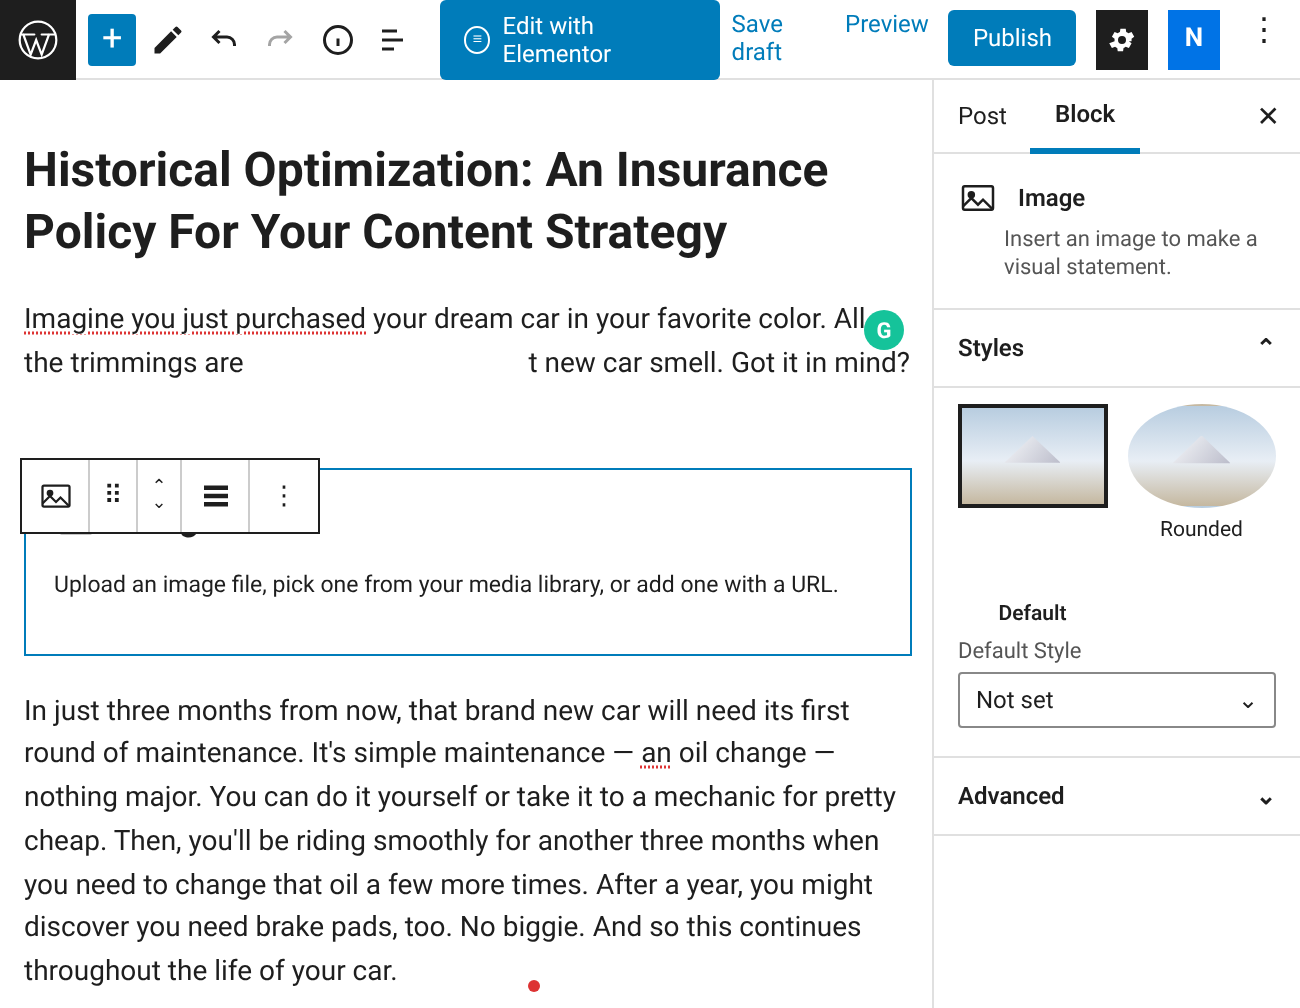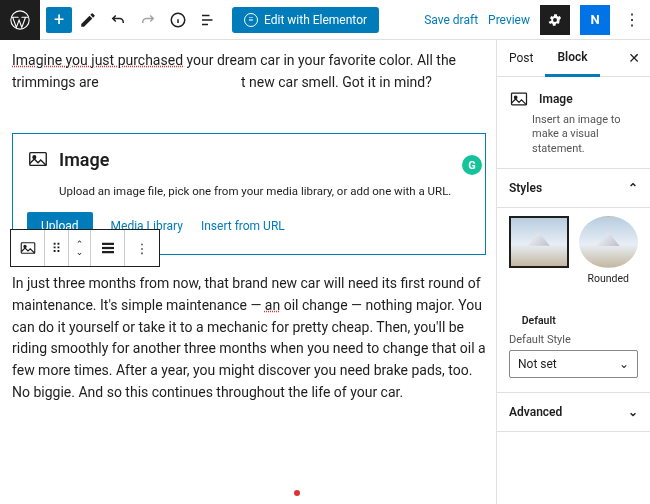--- a/index.html
+++ b/index.html
@@ -6,21 +6,21 @@
 body { font-family: -apple-system, BlinkMacSystemFont, "Segoe UI", Roboto, sans-serif; font-size: 13px; color: #1e1e1e; background: #fff; width: 650px; height: 504px; overflow: hidden; }
 .topbar { height: 40px; background: #fff; border-bottom: 1px solid #e0e0e0; display: flex; align-items: center; }
 .wp-logo { width: 40px; height: 40px; background: #1e1e1e; display: flex; align-items: center; justify-content: center; }
 .wp-logo svg { width: 22px; height: 22px; }
 .toolbar-left { display: flex; align-items: center; gap: 2px; padding: 0 6px; }
 .btn-add { width: 26px; height: 26px; background: #007cba; color: #fff; display: flex; align-items: center; justify-content: center; border-radius: 2px; cursor: pointer; font-size: 18px; }
 .icon-btn { width: 28px; height: 30px; display: flex; align-items: center; justify-content: center; cursor: pointer; color: #1e1e1e; }
 .icon-btn svg { width: 18px; height: 18px; }
 .elementor-btn { background: #007cba; color: #fff; padding: 6px 12px; border-radius: 3px; display: flex; align-items: center; gap: 6px; font-size: 12px; cursor: pointer; margin-left: 8px; }
 .elementor-btn .circ { width: 14px; height: 14px; border: 1.5px solid #fff; border-radius: 50%; display: flex; align-items: center; justify-content: center; font-size: 8px; }
-.toolbar-right { margin-left: auto; display: flex; align-items: center; gap: 10px; padding-right: 6px; }
+.toolbar-right { margin-left: auto; display: flex; align-items: flex-start; gap: 10px; padding-right: 6px; }
 .link-btn { color: #007cba; font-size: 12px; cursor: pointer; }
 .publish-btn { background: #007cba; color: #fff; padding: 7px 12px; border-radius: 3px; font-size: 12px; cursor: pointer; }
 .sq-btn { width: 30px; height: 30px; display: flex; align-items: center; justify-content: center; cursor: pointer; }
 .sq-dark { background: #1e1e1e; color: #fff; }
 .sq-blue { background: #0073e6; color: #fff; font-weight: bold; }
 .dots-v { cursor: pointer; padding: 0 4px; font-size: 16px; }
 .main { display: flex; height: calc(100% - 40px); }
 .editor { flex: 1; padding: 10px 10px 10px 12px; overflow: hidden; position: relative; }
 .post-title { font-size: 24px; font-weight: 700; line-height: 1.3; margin: 20px 0 18px 0; color: #1e1e1e; }
 .grammarly { position: absolute; right: 14px; top: 115px; width: 20px; height: 20px; background: #15c39a; border-radius: 50%; color: #fff; display: flex; align-items: center; justify-content: center; font-size: 11px; font-weight: bold; }
@@ -28,25 +28,25 @@
 .floating-toolbar { position: absolute; top: 189px; left: 10px; background: #fff; border: 1px solid #1e1e1e; display: flex; align-items: center; height: 38px; }
 .ft-cell { width: 34px; height: 36px; display: flex; align-items: center; justify-content: center; border-right: 1px solid #ccc; cursor: pointer; }
 .ft-cell:last-child { border-right: none; }
 .ft-cell svg { width: 18px; height: 18px; }
 .ft-stack { display: flex; flex-direction: column; width: 26px; }
 .ft-stack span { font-size: 9px; line-height: 8px; text-align: center; }
 .image-block { border: 1.5px solid #007cba; padding: 14px; margin: 40px 0 18px 0; }
 .ib-head { display: flex; align-items: center; gap: 10px; margin-bottom: 14px; }
 .ib-head svg { width: 22px; height: 22px; }
 .ib-title { font-size: 18px; font-weight: 600; }
-.ib-desc { font-size: 11.5px; color: #1e1e1e; margin-bottom: 14px; margin-left: 32px; }
+.ib-desc { font-size: 11.5px; color: #1e1e1e; margin-bottom: 14px; }
 .ib-actions { display: flex; align-items: center; gap: 18px; }
 .upload-btn { background: #007cba; color: #fff; padding: 7px 14px; font-size: 12px; cursor: pointer; border-radius: 2px; }
 .text-btn { color: #007cba; font-size: 12px; cursor: pointer; }
-.sidebar { width: 154px; border-left: 1px solid #e0e0e0; display: flex; flex-direction: column; }
+.sidebar { width: 184px; border-left: 1px solid #e0e0e0; display: flex; flex-direction: column; }
 .tabs { display: flex; border-bottom: 1px solid #e0e0e0; align-items: center; }
 .tab { padding: 10px 12px; font-size: 12px; cursor: pointer; }
 .tab.active { font-weight: 600; border-bottom: 3px solid #007cba; margin-bottom: -1px; }
 .tab-close { margin-left: auto; padding: 0 10px; cursor: pointer; font-size: 14px; }
 .panel-sec { padding: 12px; border-bottom: 1px solid #e0e0e0; }
 .sec-head { display: flex; align-items: center; gap: 10px; }
 .sec-head svg { width: 20px; height: 20px; }
 .sec-title { font-size: 12px; font-weight: 600; }
 .sec-sub { font-size: 11px; color: #555; margin-top: 4px; margin-left: 23px; line-height: 1.3; }
 .collapsible { padding: 12px; border-bottom: 1px solid #e0e0e0; display: flex; align-items: center; justify-content: space-between; cursor: pointer; font-size: 12px; font-weight: 600; }
@@ -103,32 +103,34 @@
         </svg>
       </div>
     <div class="elementor-btn">
       <span class="circ">≡</span>
       <span>Edit with Elementor</span>
     </div>
   </div>
   <div class="toolbar-right">
     <span class="link-btn">Save draft</span>
     <span class="link-btn">Preview</span>
+    <span class="publish-btn">Publish</span>
     <div class="sq-btn sq-dark">
         <svg width="16" height="16" viewBox="0 0 24 24" fill="#fff">
           <path d="M19.14 12.94a7.07 7.07 0 000-1.88l2.03-1.58-2-3.46-2.39.96a7.03 7.03 0 00-1.62-.94l-.36-2.54h-4l-.36 2.54c-.58.24-1.12.55-1.62.94l-2.39-.96-2 3.46 2.03 1.58a7.07 7.07 0 000 1.88L2.43 14.5l2 3.46 2.39-.96c.5.39 1.04.7 1.62.94l.36 2.54h4l.36-2.54c.58-.24 1.12-.55 1.62-.94l2.39.96 2-3.46-2.03-1.56zM12 15a3 3 0 110-6 3 3 0 010 6z"></path>
         </svg>
       </div>
     <div class="sq-btn sq-blue">N</div>
     <div class="dots-v">⋮</div>
   </div>
 </div>
 
 <div class="main">
   <div class="editor">
+    <h1 class="post-title">Historical Optimization: An Insurance Policy For Your Content Strategy</h1>
     <div class="grammarly">G</div>
 
     <p class="para">
       <u class="sp">Imagine you just purchased</u><span> your dream car in your favorite color. All the trimmings are </span><span style="visibility:hidden">xxxxxxxxxxxxxxxxxxxx</span><span>t new car smell. Got it in mind?</span>
     </p>
 
     <div class="floating-toolbar">
       <div class="ft-cell">
           <svg viewBox="0 0 24 24" fill="none" stroke="currentColor" stroke-width="1.5">
             <rect x="3" y="5" width="18" height="14" rx="1"></rect>
@@ -156,25 +158,20 @@
     <div class="image-block">
       <div class="ib-head">
         <svg viewBox="0 0 24 24" fill="none" stroke="currentColor" stroke-width="1.5">
             <rect x="3" y="5" width="18" height="14" rx="1"></rect>
             <circle cx="8" cy="10" r="1.5" fill="currentColor"></circle>
             <path d="M3 17l5-5 4 4 3-3 6 6"></path>
           </svg>
         <span class="ib-title">Image</span>
       </div>
       <div class="ib-desc">Upload an image file, pick one from your media library, or add one with a URL.</div>
-      <div class="ib-actions">
-        <span class="upload-btn">Upload</span>
-        <span class="text-btn">Media Library</span>
-        <span class="text-btn">Insert from URL</span>
-      </div>
     </div>
 
     <p class="para">
       <span>In just three months from now, that brand new car will need its first round of maintenance. It's simple maintenance — </span><u class="sp">an</u><span> oil change — nothing major. You can do it yourself or take it to a mechanic for pretty cheap. Then, you'll be riding smoothly for another three months when you need to change that oil a few more times. After a year, you might discover you need brake pads, too. No biggie. And so this continues throughout the life of your car.</span>
     </p>
     <div class="red-dot"></div>
   </div>
 
   <div class="sidebar">
     <div class="tabs">

